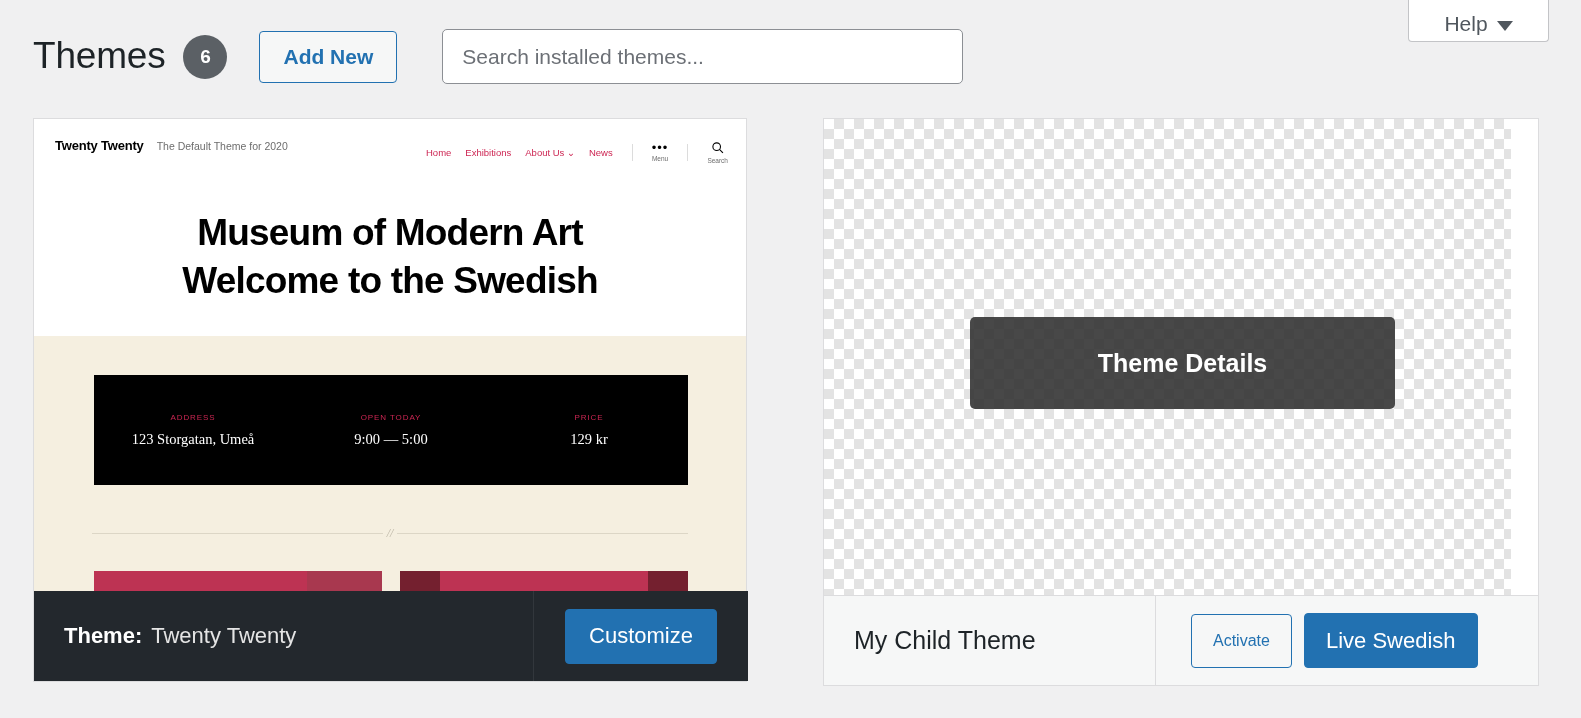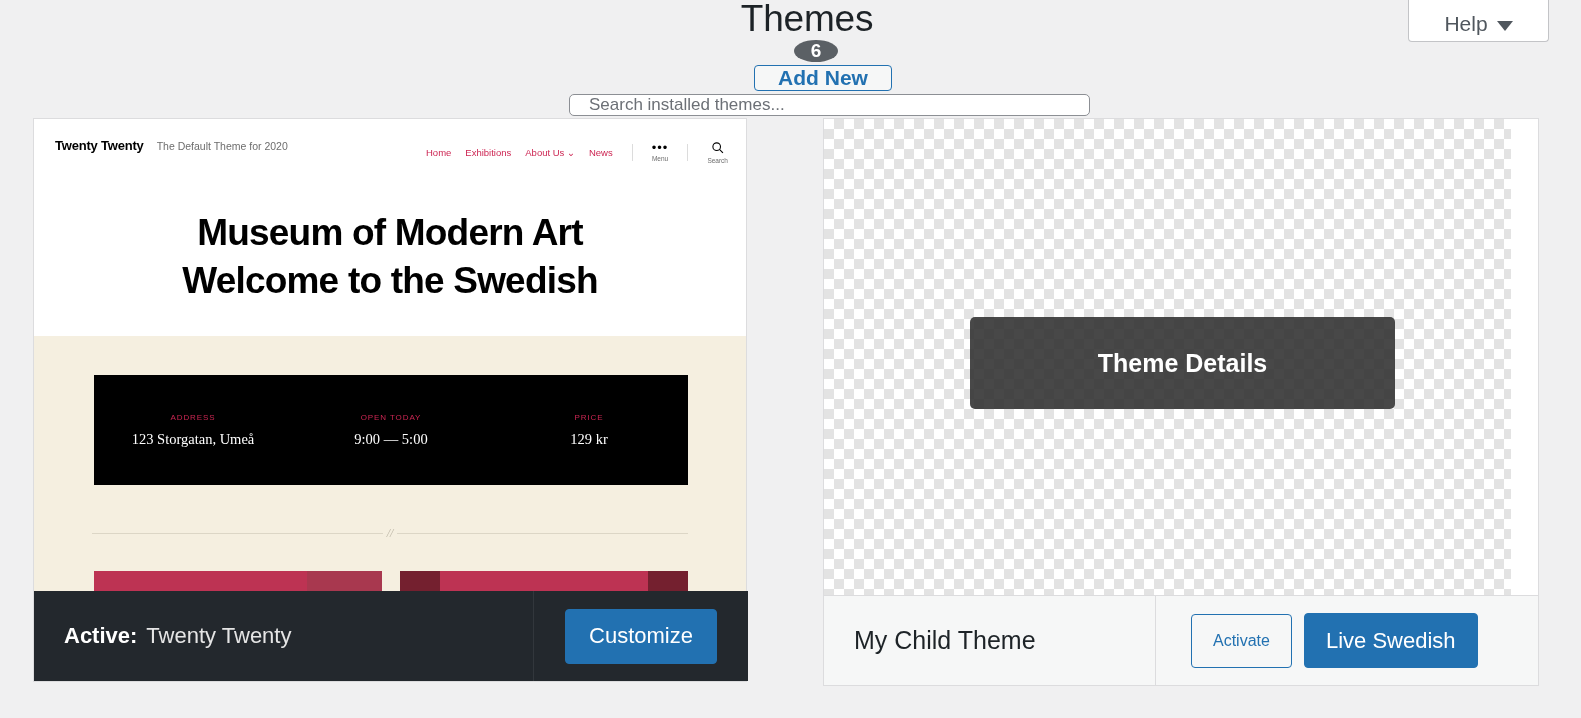--- a/index.html
+++ b/index.html
@@ -44,21 +44,20 @@
 
   
   .page-header {
     position: absolute;
     top: 0; left: 0;
     width: 1581px;
     height: 110px;
     display: flex;
     align-items: center;
     padding-left: 33px;
-    flex-direction: column;
   }
   .page-title {
     font-size: 37px;
     font-weight: 400;
     color: #1d2327;
     line-height: 1;
     letter-spacing: -0.2px;
   }
   .count-badge {
     width: 44px; height: 44px;
@@ -91,21 +90,21 @@
   }
   .search-input {
     margin-left: 45px;
     margin-top: 3px;
     width: 521px;
     height: 55px;
     background: #ffffff;
     border: 1px solid #8c8f94;
     border-radius: 5px;
     padding: 0 19px;
-    font-size: 17px;
+    font-size: 21px;
     color: #2c3338;
     font-family: "Liberation Sans", sans-serif;
   }
   .search-input::placeholder { color: #6c7076; }
 
   
   .theme-card {
     position: absolute;
     background: #ffffff;
     border: 1px solid #dcdcde;
@@ -464,21 +463,21 @@
         <span style="left:14%;top:0;width:72%;height:100%;background:#bd3353;"></span>
         <span style="left:86%;top:0;width:14%;height:100%;background:#74202f;"></span>
         <span style="left:0;top:55%;width:28%;height:45%;background:#8e2a3d;"></span>
         <span style="left:28%;top:72%;width:30%;height:28%;background:#a02b47;"></span>
       </div>
     </div>
   </div>
 
   <div class="active-footer">
     <div class="active-footer-left">
-      <span class="active-label">Active:</span>
+      <span class="active-label">Theme:</span>
       <span class="active-name">Twenty Twenty</span>
     </div>
     <div class="active-footer-right">
       <button class="customize-btn">Customize</button>
     </div>
   </div>
 </div>
 
 <div class="theme-card" id="card-child">
 

